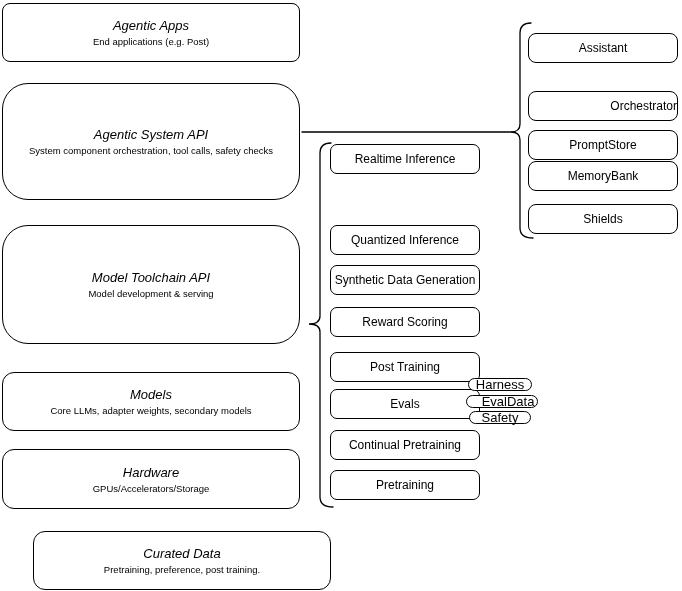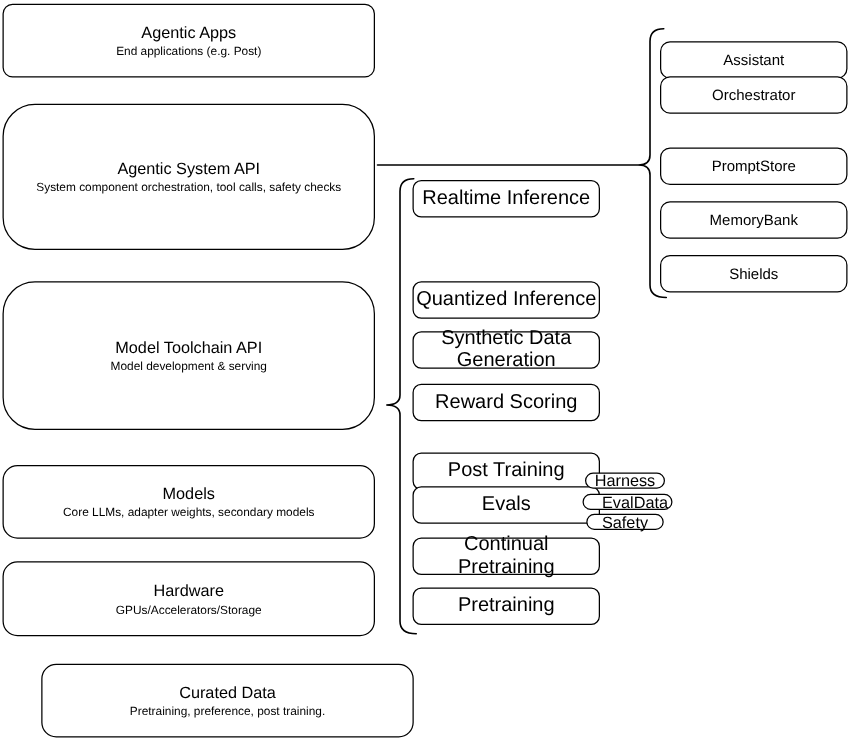--- a/index.html
+++ b/index.html
@@ -27,28 +27,28 @@
     justify-content: center;
     text-align: center;
     z-index: 1;
   }
   .lbox {
     left: 2px;
     width: 298px;
     flex-direction: column;
     gap: 3px;
   }
-  .ltitle { font-size: 13px; line-height: 15px; }
+  .ltitle { font-size: 13px; line-height: 15px; font-style: italic; }
   .lsub   { font-size: 9.5px; line-height: 11px; }
   .mbox {
     left: 330px;
     width: 150px;
     height: 30px;
     border-radius: 7px;
-    font-size: 16px;
+    font-size: 12px;
   }
   .rbox {
     left: 528px;
     width: 150px;
     height: 30px;
     border-radius: 8px;
     font-size: 12px;
   }
   .oval {
     position: absolute;
@@ -110,21 +110,21 @@
   </div>
   <div class="box mbox" style="top:225px;">
     <span>Quantized Inference</span>
   </div>
   <div class="box mbox" style="top:265px;">
     <span>Synthetic Data Generation</span>
   </div>
   <div class="box mbox" style="top:307px;">
     <span>Reward Scoring</span>
   </div>
-  <div class="box mbox" style="top:362px;">
+  <div class="box mbox" style="top:352px;">
     <span>Post Training</span>
   </div>
   <div class="box mbox" style="top:389px;">
     <span>Evals</span>
   </div>
   <div class="box mbox" style="top:430px;">
     <span>Continual Pretraining</span>
   </div>
   <div class="box mbox" style="top:470px;">
     <span>Pretraining</span>
@@ -136,24 +136,24 @@
   <div class="oval" style="left:466px; top:395px; width:72px; height:13px;padding-left:12px;">
     <span>EvalData</span>
   </div>
   <div class="oval" style="left:469px; top:411px; width:62px; height:13px;">
     <span>Safety</span>
   </div>
 
   <div class="box rbox" style="top:33px;">
     <span>Assistant</span>
   </div>
-  <div class="box rbox" style="top:61px;">
+  <div class="box rbox" style="top:91px;justify-content:flex-end;">
     <span>Orchestrator</span>
   </div>
-  <div class="box rbox" style="top:118px;text-align:center;">
+  <div class="box rbox" style="top:130px;text-align:center;">
     <span>PromptStore</span>
   </div>
   <div class="box rbox" style="top:161px;">
     <span>MemoryBank</span>
   </div>
   <div class="box rbox" style="top:204px;">
     <span>Shields</span>
   </div>
 
 </div>

